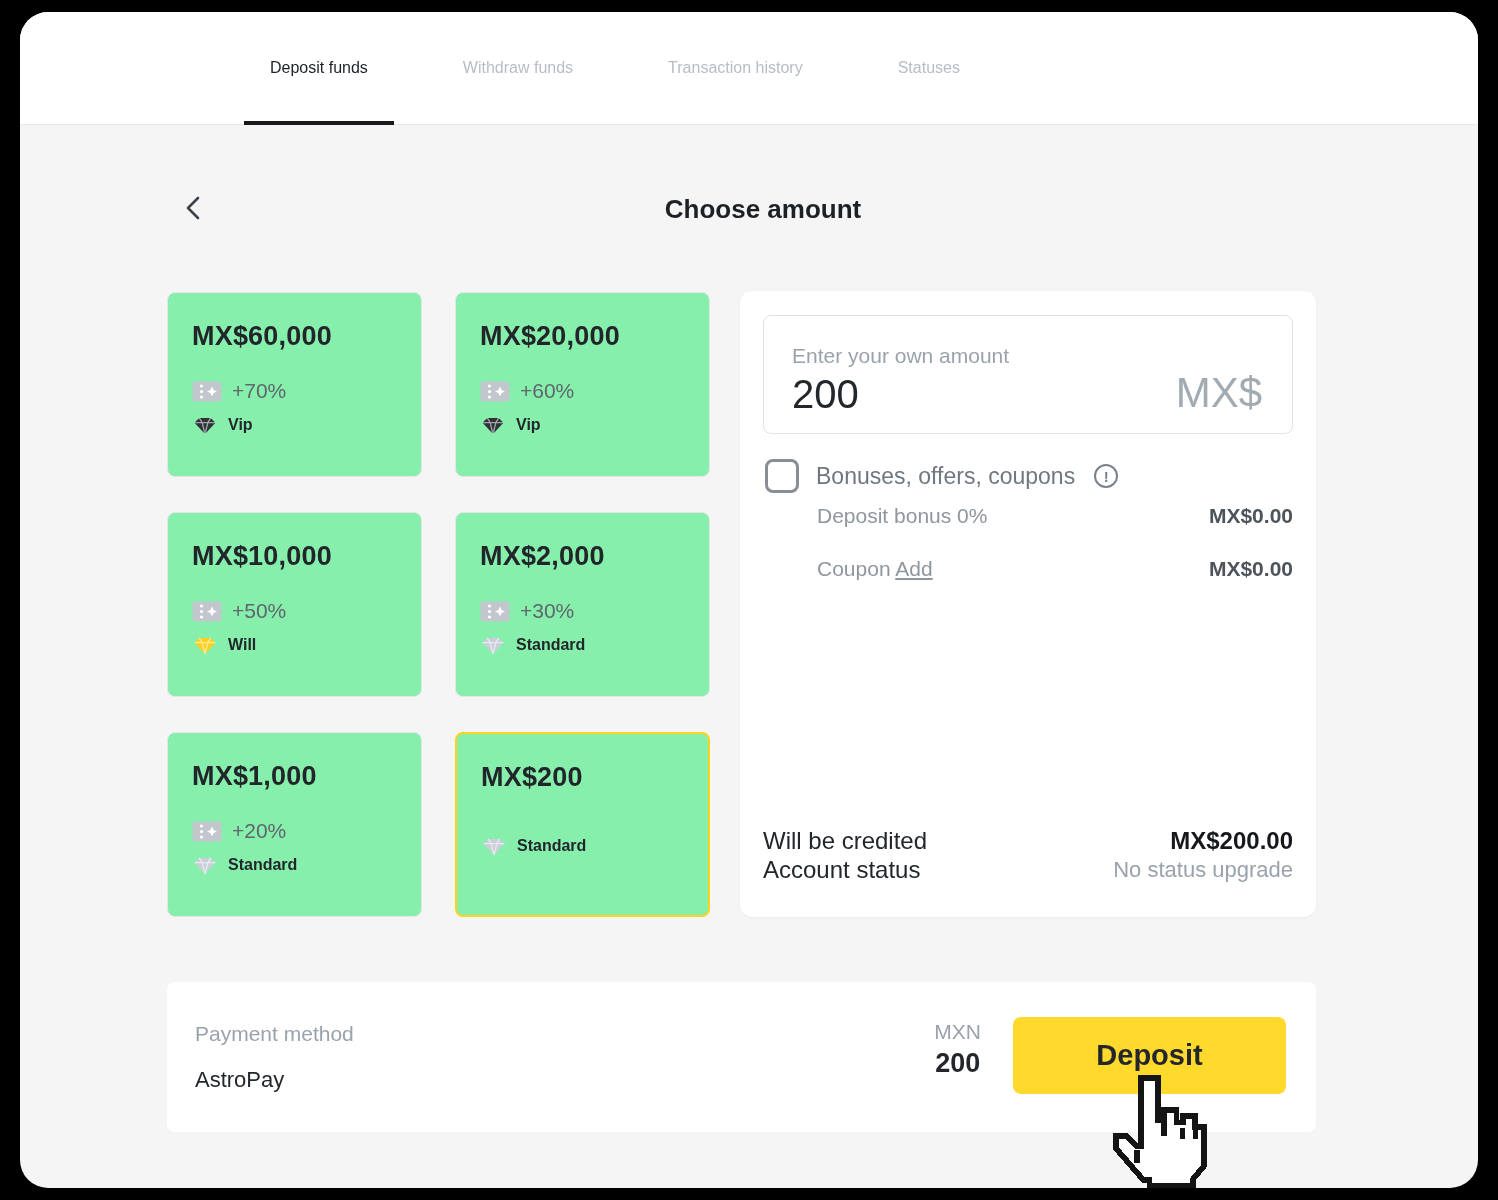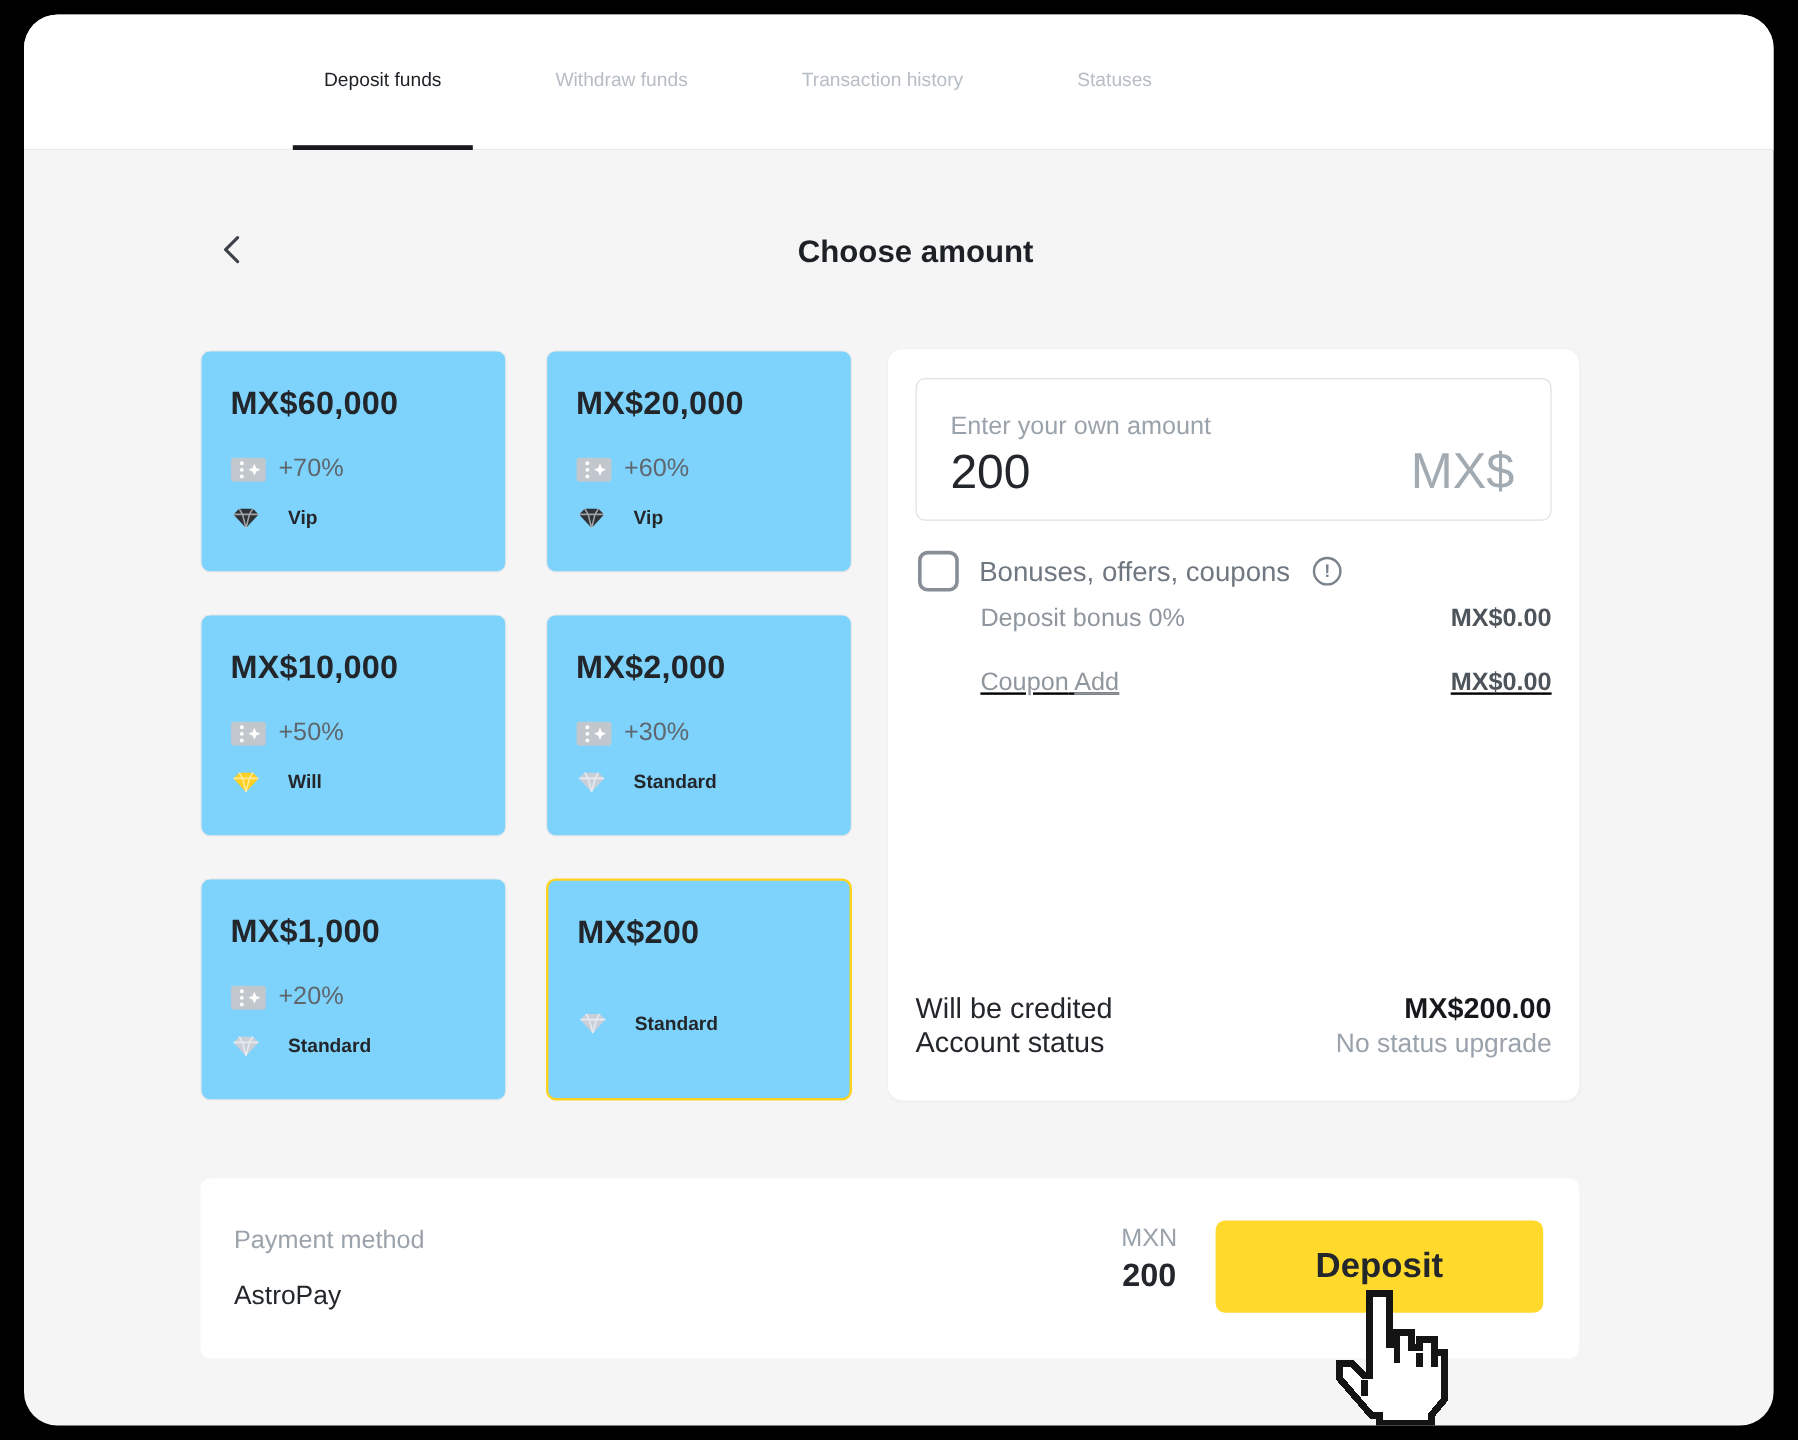--- a/index.html
+++ b/index.html
@@ -30,28 +30,28 @@
     height:4px; background:#17191c;
   }
   
   .back-btn { position:absolute; left:158px; top:180px; width:32px; height:32px; cursor:pointer; }
   .page-title {
     position:absolute; left:0; top:182px; width:100%; text-align:center;
     font-size:26px; font-weight:bold; color:#1d2125;padding-left:28px;
   }
   
   .amount-card {
-    position:absolute; width:255px; height:185px; background:#7dd3fc;
+    position:absolute; width:255px; height:185px; background:#86efac;
     border:1px solid #e4e6e8; border-radius:8px; cursor:pointer; padding:28px 24px 12px 24px;
   }
   .amount-card.selected { border:2px solid #ffd21e; }
   .amount-title { font-size:27px; font-weight:bold; color:#22262a; letter-spacing:.2px; }
   .bonus-row { display:flex; align-items:center; gap:10px; margin-top:26px; height:26px; }
   .bonus-text { font-size:21px; color:#5f666d; }
-  .status-row { display:flex; align-items:flex-end; gap:22px; margin-top:12px; height:26px; }
+  .status-row { display:flex; align-items:flex-start; gap:10px; margin-top:12px; height:26px; }
   .status-row.solo { margin-top:44px; }
   .status-text { font-size:16px; font-weight:bold; color:#23272b; }
   .gem { width:26px; height:20px; flex:0 0 auto; }
   .ticket { width:30px; height:21px; flex:0 0 auto; }
   
   .right-panel {
     position:absolute; left:720px; top:279px; width:576px; height:626px;
     background:#fff; border-radius:12px; box-shadow:0 1px 3px rgba(0,0,0,.04);
   }
   .own-amount-box {
@@ -239,21 +239,21 @@
     <div class="bonuses-row">
       <input type="checkbox" class="checkbox" style="">
       <span class="bonuses-label">Bonuses, offers, coupons</span>
       <span class="info-icon">!</span>
     </div>
 
     <div class="sub-row" style="top:213px;">
       <span class="sub-label">Deposit bonus 0%</span>
       <span class="sub-value">MX$0.00</span>
     </div>
-    <div class="sub-row" style="top:266px;text-decoration:underline;">
+    <div class="sub-row" style="top:266px;">
       <span class="sub-label">
         <span>Coupon</span>
         <a>Add</a>
       </span>
       <span class="sub-value">MX$0.00</span>
     </div>
 
     <div class="summary-row" style="top:500px;margin-top:36px;">
       <span class="summary-label">Will be credited</span>
       <span class="summary-value-bold">MX$200.00</span>

